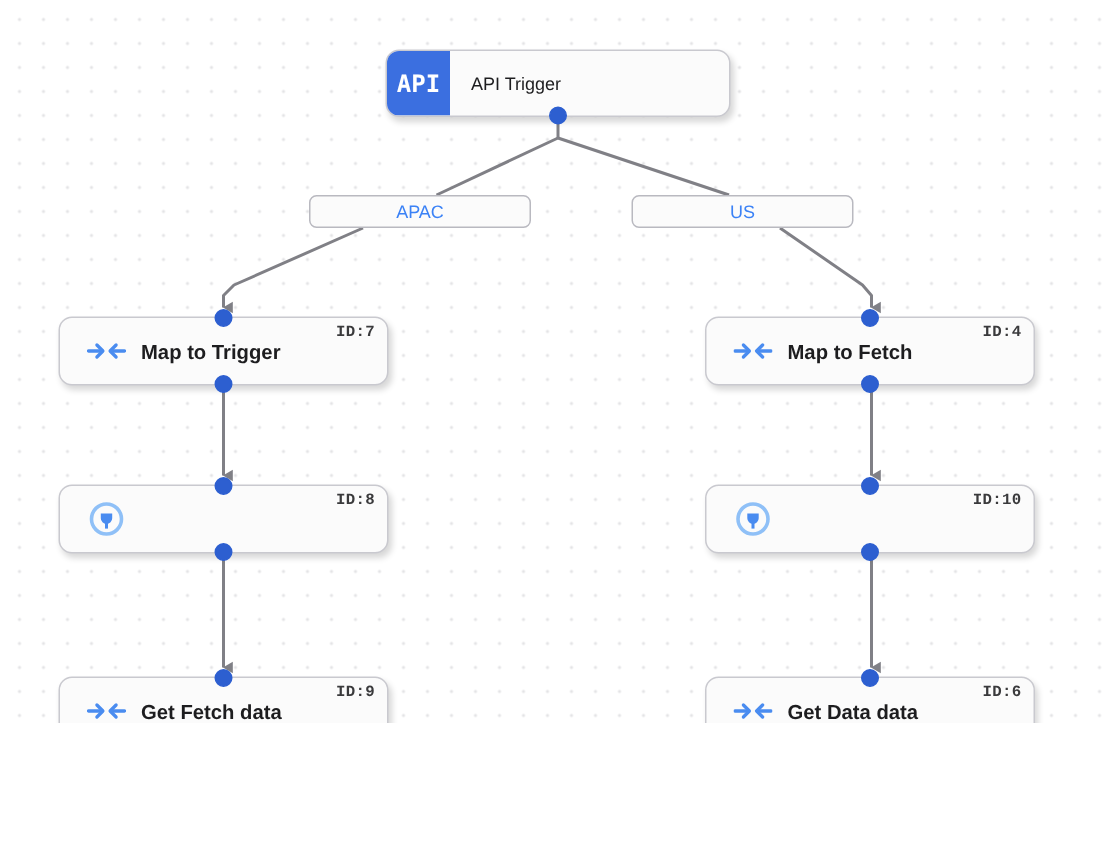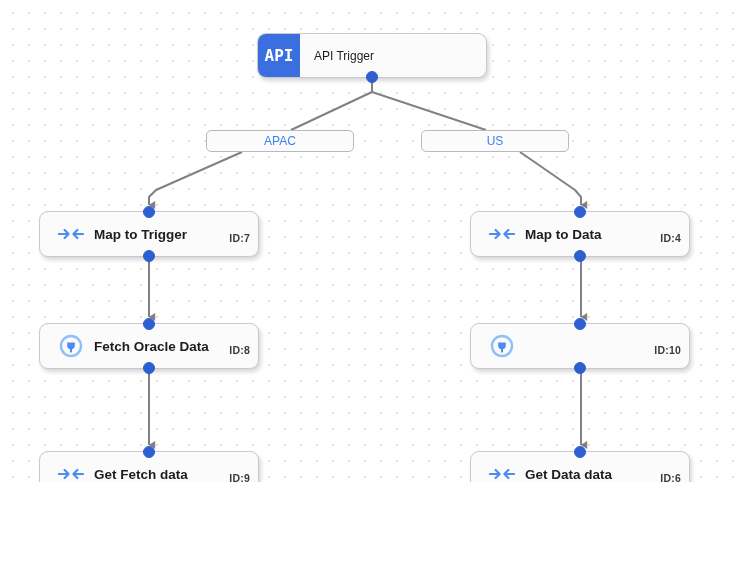--- a/index.html
+++ b/index.html
@@ -77,26 +77,27 @@
   }
   .node-label.trigger {
     margin-left: 14px;
     font-weight: 400;
     font-size: 12px;
     color: #1d1d1f;
   }
   .node-label.mapped { margin-left: 6px; }
   .node-id {
     position: absolute;
-    top: 20px;
+    top: 4px;
     right: 8px;
     font-size: 10.5px;
     font-weight: 700;
     color: #3a3a3c;
     letter-spacing: 0.2px;
+    font-family: Liberation Mono, monospace;
   }
   .handle {
     position: absolute;
     width: 12px;
     height: 12px;
     border-radius: 50%;
     left: 50%;
     margin-left: -6px;
     box-sizing: border-box;
   }
@@ -187,21 +188,20 @@
 
   <div class="node" style="left:39px; top:323px; width:220px; height:46px;">
     <div class="node-inner">
       <div class="node-icon">
         <svg width="24" height="24" viewBox="0 0 24 24">
           <circle cx="12" cy="12" r="10" fill="none" stroke="#8fc0f7" stroke-width="2.4"></circle>
           <path d="M8.2 8.4 v3.1 a3.8 3.8 0 0 0 7.6 0 v-3.1" fill="#4a8cf0"></path>
           <rect x="11" y="14.2" width="2" height="4.2" fill="#4a8cf0"></rect>
         </svg>
       </div>
-      <div class="node-label mapped">Fetch Oracle Data</div>
       <div class="node-id">ID:8</div>
     </div>
     <div class="handle filled top"></div>
     <div class="handle filled bottom"></div>
   </div>
 
   <div class="node" style="left:39px; top:451px; width:220px; height:46px;">
     <div class="node-inner">
       <div class="node-icon">
         <svg width="26" height="16" viewBox="0 0 26 16">
@@ -225,21 +225,21 @@
       <div class="node-icon">
         <svg width="26" height="16" viewBox="0 0 26 16">
           <g fill="none" stroke="#4a8cf0" stroke-width="2.2" stroke-linecap="round" stroke-linejoin="round">
             <path d="M1 8 H10"></path>
             <path d="M6.6 4 L10.6 8 L6.6 12"></path>
             <path d="M25 8 H16"></path>
             <path d="M19.4 4 L15.4 8 L19.4 12"></path>
           </g>
         </svg>
       </div>
-      <div class="node-label mapped">Map to Data</div>
+      <div class="node-label mapped">Map to Fetch</div>
       <div class="node-id">ID:4</div>
     </div>
     <div class="handle filled top"></div>
     <div class="handle filled bottom"></div>
   </div>
 
   <div class="node" style="left:470px; top:323px; width:220px; height:46px;">
     <div class="node-inner">
       <div class="node-icon">
         <svg width="24" height="24" viewBox="0 0 24 24">

